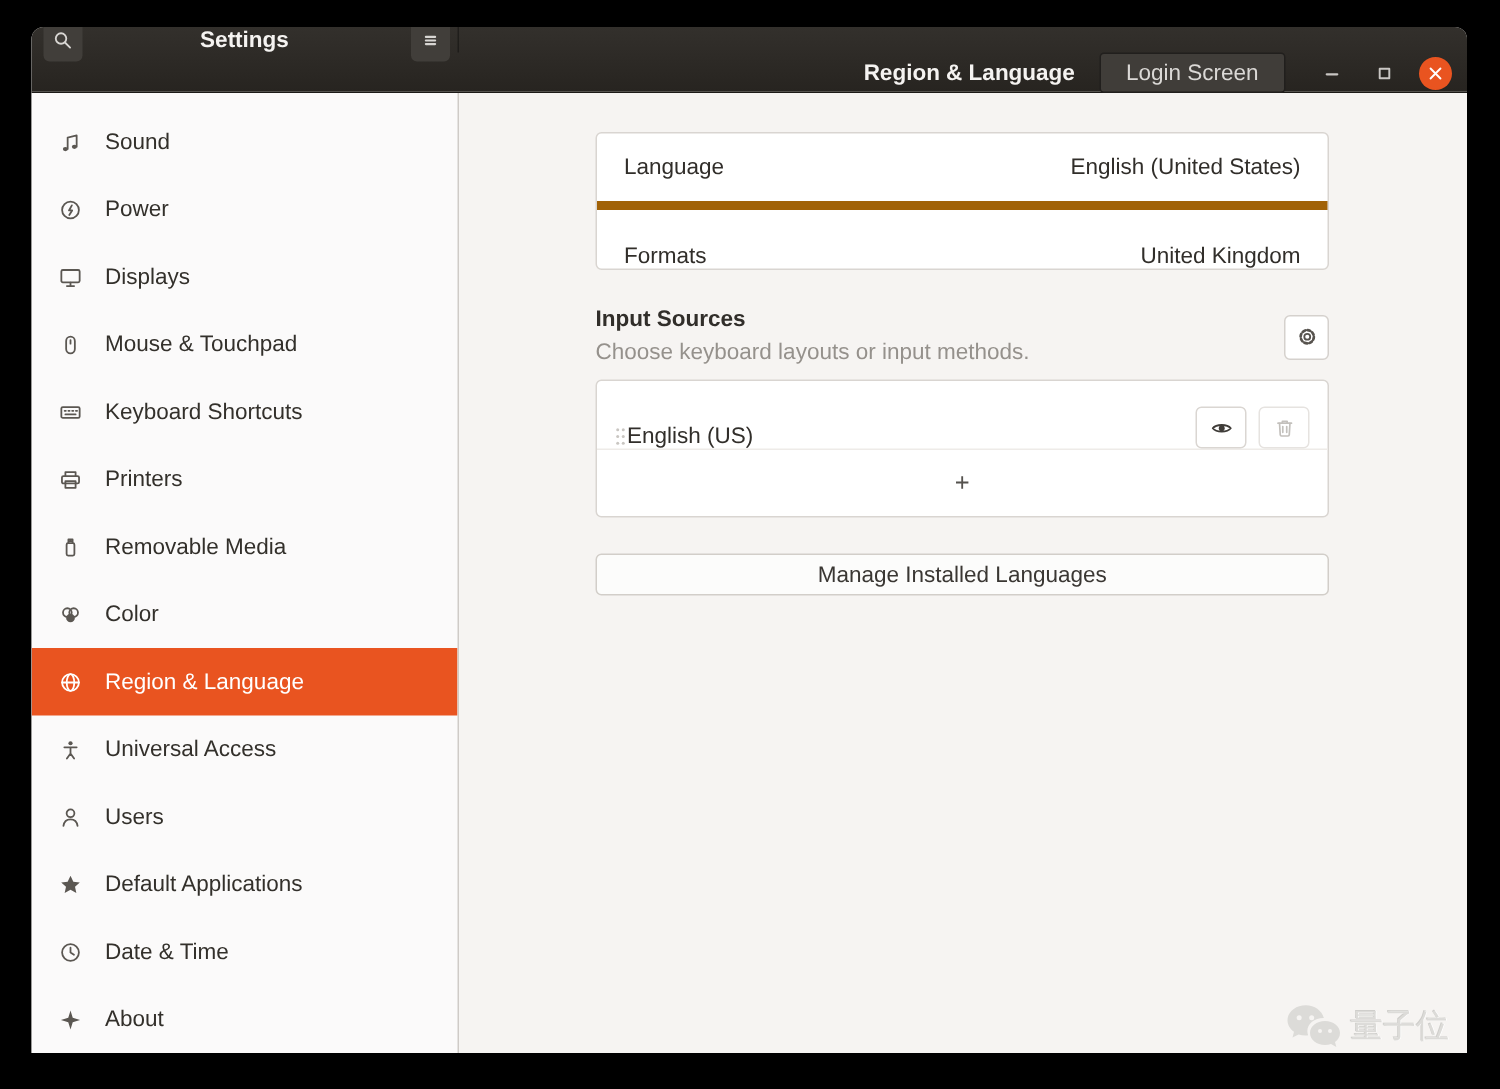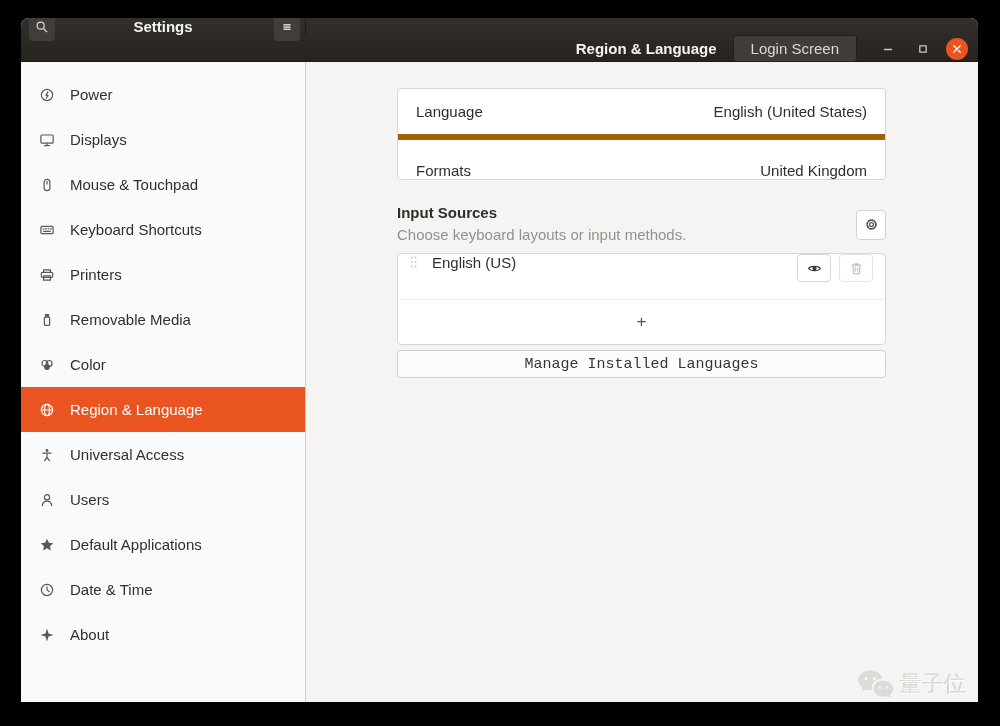--- a/index.html
+++ b/index.html
@@ -55,34 +55,34 @@
 
   .is-header { margin-top:24px; display:flex; align-items:center; }
   .is-title { font-weight:bold; font-size:15px; color:#312e2a; margin-bottom:5px; }
   .is-sub { font-size:15px; color:#95918c; }
   .gear-btn { margin-left:auto; margin-top:2px; width:30px; height:30px; background:#fff;
               border:1px solid #d5d1cd; border-radius:4px; color:#57534e;
               display:flex; align-items:center; justify-content:center; cursor:pointer; }
   .gear-btn .icon { width:15px; height:15px; }
 
   .sources-card { margin-top:10px; }
-  .source-row { height:45px; display:flex; align-items:flex-start; gap:14px; padding:0 12px 0 11px; }
+  .source-row { height:45px; display:flex; align-items:flex-end; gap:0; padding:0 12px 0 11px; }
   .drag-handle { width:9px; height:16px; color:#c9c6c2; cursor:grab; }
   .source-label { font-size:15px; color:#312e2a; }
   .row-actions { margin-left:auto; display:flex; gap:8px; }
   .icon-btn { width:34px; height:28px; border-radius:4px; background:#fff; border:1px solid #dad6d2;
               color:#3f3c38; display:flex; align-items:center; justify-content:center; cursor:pointer; }
   .icon-btn .icon { width:15px; height:15px; }
   .icon-btn.disabled { color:#c3c0bc; border-color:#e6e3e0; }
   .add-row { height:45px; border-top:1px solid #eeebe8; display:flex; align-items:center;
              justify-content:center; color:#55524e; font-size:17px; cursor:pointer; }
 
-  .manage-btn { margin-top:5px; width:100%; height:28px; background:#fcfcfb;
+  .manage-btn { margin-top:24px; width:100%; height:28px; background:#fcfcfb;
                 border:1px solid #d2cec9; border-radius:4px; font-size:15px; color:#3a3733;
-                font-family:Liberation Mono, monospace; cursor:pointer; }
+                font-family:Liberation Sans, sans-serif; cursor:pointer; }
 
   .watermark { position:absolute; right:12px; bottom:2px; display:flex; align-items:center;
                gap:5px; color:#dcdbd8; font-size:22px;
                text-shadow:0.5px 0.5px 0 #fff, -0.5px -0.5px 0 #cfcecb; }
   .watermark .icon { width:40px; height:33px; color:#dcdbd8; }
 
   .icon svg { width:100%; height:100%; display:block; }
 </style>
 </head>
 <body>
@@ -133,20 +133,30 @@
                   <path d="M3.6 3.6l8.8 8.8M12.4 3.6l-8.8 8.8" stroke-width="1.7"></path>
                 </svg>
               </span>
           </button>
         </div>
       </div>
     </div>
 
     <div class="win-body">
       <nav class="sidebar" id="sidebar-list">
+          <div class="side-item">
+            <span class="icon">
+              <svg viewBox="0 0 16 16" fill="none" stroke="currentColor" stroke-width="1.2" stroke-linecap="round" stroke-linejoin="round">
+                <path d="M6.1 12.3V4.7l6-1.4v7.5"></path>
+                <ellipse cx="4.6" cy="12.4" rx="1.7" ry="1.4" fill="currentColor" stroke="none"></ellipse>
+                <ellipse cx="10.6" cy="10.9" rx="1.7" ry="1.4" fill="currentColor" stroke="none"></ellipse>
+              </svg>
+            </span>
+            <span>Sound</span>
+          </div>
           <div class="side-item">
             <span class="icon">
               <svg viewBox="0 0 16 16" fill="none" stroke="currentColor" stroke-width="1.2" stroke-linecap="round" stroke-linejoin="round">
                 <circle cx="8" cy="8" r="5.6"></circle>
                 <path d="M8.9 4.9 7 8.3h2.1L7.2 11.3"></path>
               </svg>
             </span>
             <span>Power</span>
           </div>
           <div class="side-item">

